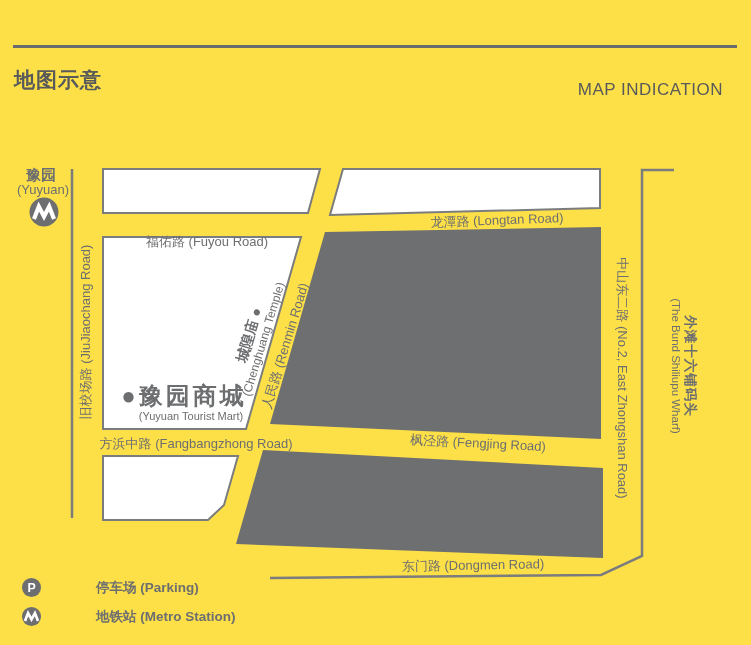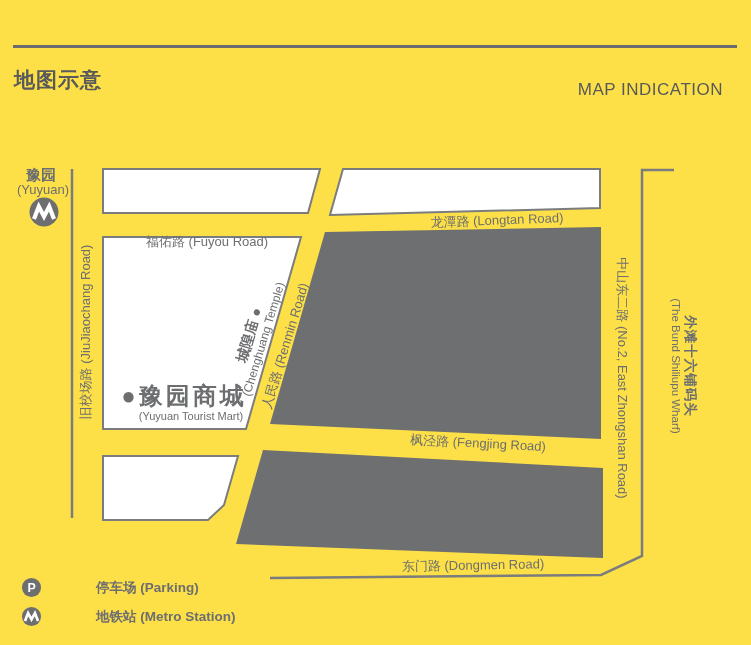--- a/index.html
+++ b/index.html
@@ -61,20 +61,21 @@
     <svg width="32" height="32" viewBox="-16 -16 32 32">
       <circle cx="0" cy="0" r="14.5" fill="#6d6e70"></circle>
       <path d="M -10,7 L -5.2,-5.5 L 0,4.5 L 5.2,-5.5 L 10,7" fill="none" stroke="#ffffff" stroke-width="4.2" stroke-linejoin="miter"></path>
     </svg>
   </div>
 
   <div class="lbl" style="left:207px;top:225px;margin-top:17px;">福佑路 (Fuyou Road)</div>
   <div class="lbl r-2" style="left:497px;top:221px;">龙潭路 (Longtan Road)</div>
   <div class="lbl r-90" style="left:86px;top:332px;">旧校场路 (JiuJiaochang Road)</div>
   <div class="lbl r-73" style="left:286px;top:346px;">人民路 (Renmin Road)</div>
+  <div class="lbl" style="left:196px;top:444px;">方浜中路 (Fangbangzhong Road)</div>
   <div class="lbl r3" style="left:478px;top:444px;">枫泾路 (Fengjing Road)</div>
   <div class="lbl r-1" style="left:473px;top:566px;">东门路 (Dongmen Road)</div>
   <div class="lbl r90" style="left:622px;top:378px;">中山东二路 (No.2, East Zhongshan Road)</div>
 
   <div class="lbl poi r-73" style="left:256px;top:337px;">
     <div class="ch-cn">城隍庙 ●</div>
     <div class="ch-en">(Chenghuang Temple)</div>
   </div>
   <div class="lbl poi" style="left:184px;top:402px;">
     <div class="mart-cn">●豫园商城</div>

